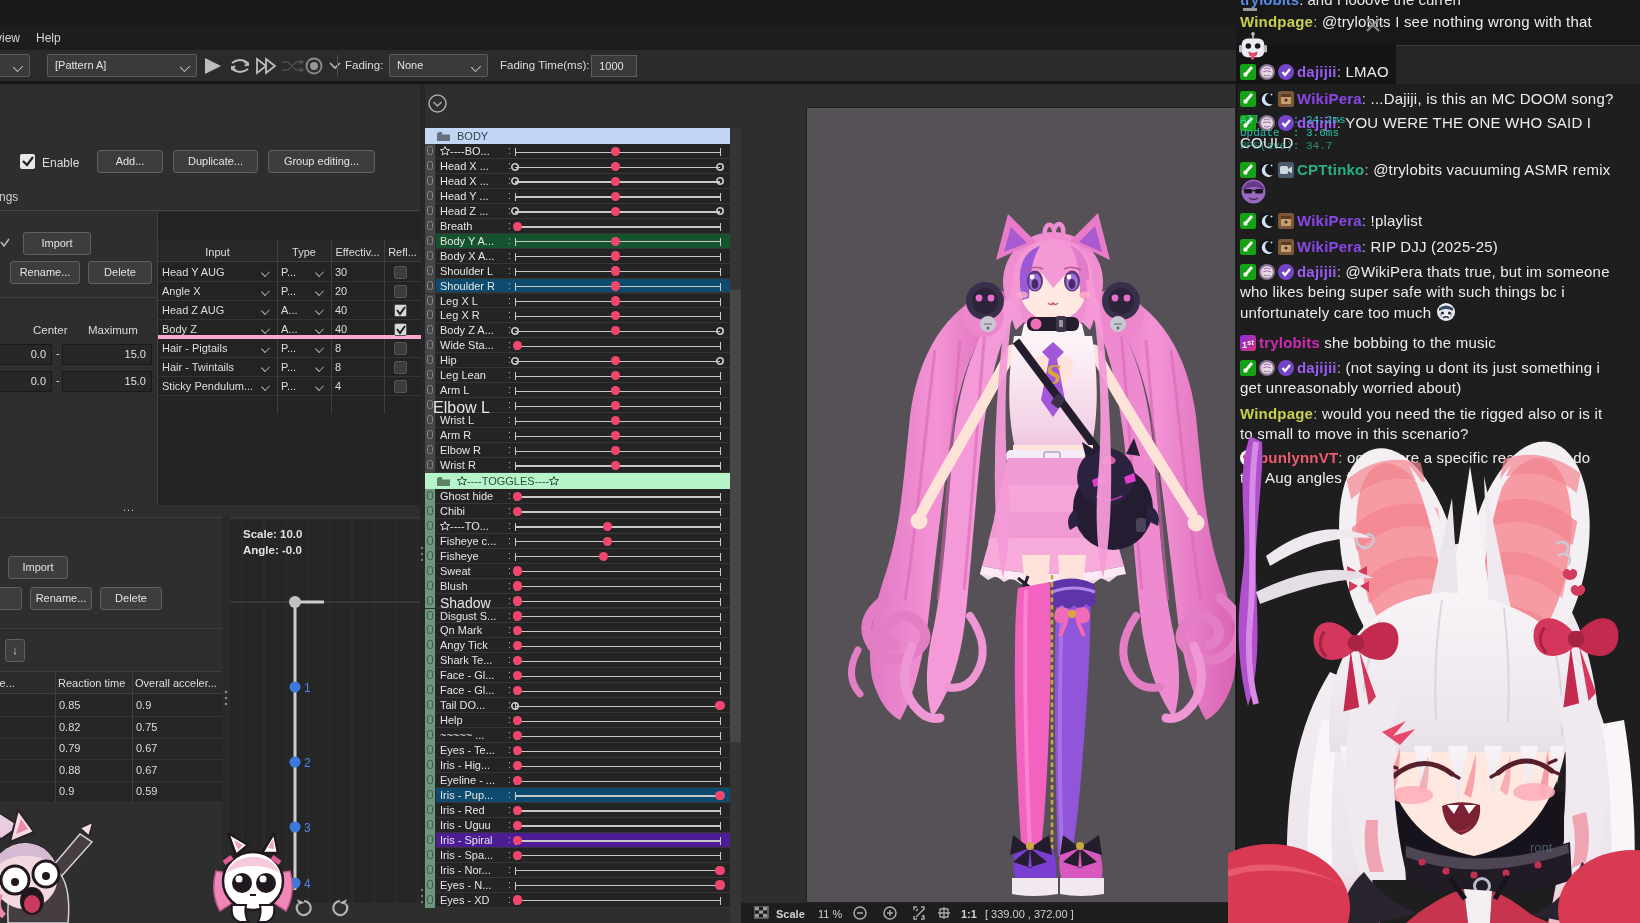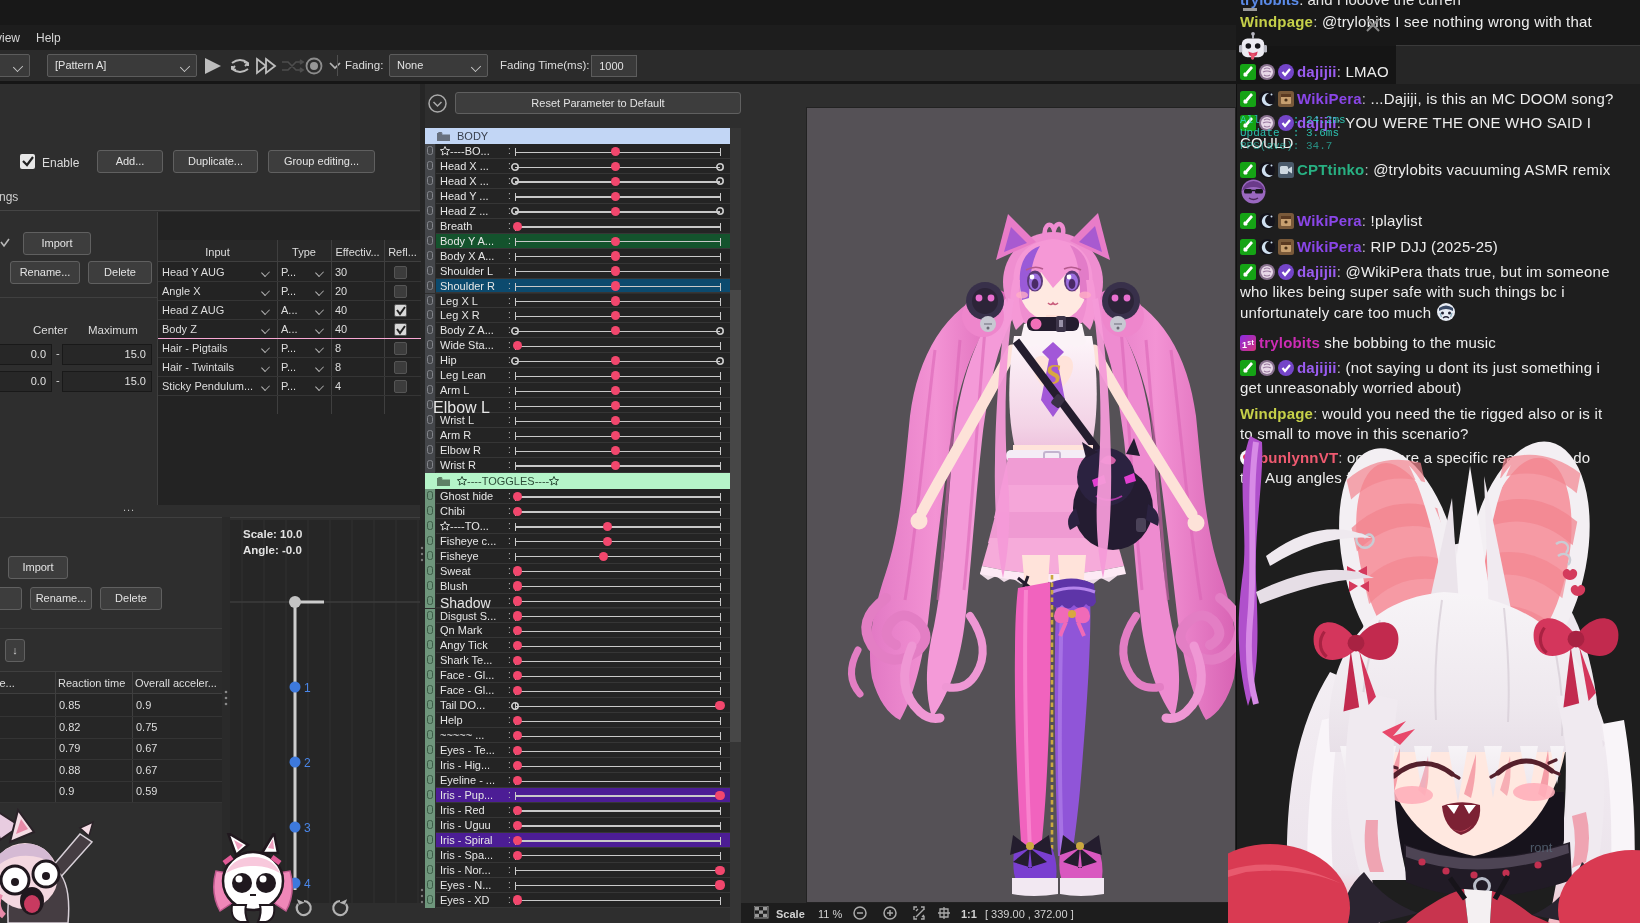--- a/index.html
+++ b/index.html
@@ -101,21 +101,21 @@
         <div class="tcell" style="left:4px;top:3px;width:96px;font-size:11px">Head Z AUG</div>
         <div class="dd abs" style="left:104px;top:6px;width:8px;height:8px"></div>
         <div class="tcell" style="left:123px;top:3px">A...</div>
         <div class="dd abs" style="left:158px;top:6px;width:8px;height:8px"></div>
         <div class="tcell" style="left:177px;top:3px">40</div>
         <div class="abs" style="left:236px;top:3px;width:13px;height:13px;background:#d9d9d9;border:1px solid #555;border-radius:2px"></div>
         <svg class="abs" style="left:236px;top:3px" width="13" height="13">
           <path d="M3,6 l3,4 l5,-7" stroke="#222" stroke-width="2" fill="none"></path>
         </svg>
       </div>
-      <div class="abs" style="left:0;top:108px;width:263px;height:19px;border-bottom:1px solid #f9a8d4">
+      <div class="abs" style="left:0;top:108px;width:263px;height:19px;border-bottom:4px solid #f9a8d4">
         <div class="tcell" style="left:4px;top:3px;width:96px;font-size:11px">Body Z</div>
         <div class="dd abs" style="left:104px;top:6px;width:8px;height:8px"></div>
         <div class="tcell" style="left:123px;top:3px">A...</div>
         <div class="dd abs" style="left:158px;top:6px;width:8px;height:8px"></div>
         <div class="tcell" style="left:177px;top:3px">40</div>
         <div class="abs" style="left:236px;top:3px;width:13px;height:13px;background:#d9d9d9;border:1px solid #555;border-radius:2px"></div>
         <svg class="abs" style="left:236px;top:3px" width="13" height="13">
           <path d="M3,6 l3,4 l5,-7" stroke="#222" stroke-width="2" fill="none"></path>
         </svg>
       </div>
@@ -209,21 +209,20 @@
 <path d="M8,6 a7,7 0 1,0 6,-3" stroke="#b3b3b3" stroke-width="2.2" fill="none"></path>
       <path d="M8,1 l0,6 l6,0" fill="#b3b3b3" stroke="none" transform="rotate(-20 8 4)"></path>
 <path d="M56,6 a7,7 0 1,1 -6,-3" stroke="#b3b3b3" stroke-width="2.2" fill="none"></path>
       <path d="M56,1 l0,6 l-6,0" fill="#b3b3b3" transform="rotate(20 56 4)"></path>
 </svg>
     <div class="abs" style="left:425px;top:84px;width:316px;height:819px;background:#2e2e2e">
       <svg class="abs" style="left:3px;top:10px" width="19" height="19">
         <circle cx="9.5" cy="9.5" r="8.5" fill="none" stroke="#aaa" stroke-width="1.5"></circle>
         <path d="M5.5,8 l4,4 l4,-4" stroke="#aaa" stroke-width="1.5" fill="none"></path>
       </svg>
-      <div class="btn" style="left:30px;top:8px;width:286px;height:22px;line-height:20px">Reset Parameter to Default</div>
       <div class="abs" style="left:0;top:44.0px;width:305px;height:16px;background:#c2d6f5">
         <svg class="abs" style="left:12px;top:3px" width="13" height="11" viewBox="0 0 13 11">
           <path d="M0,2 L4,2 L5.5,3.5 L13,3.5 L13,10 L0,10 Z M1,1 L4.5,1 L6,2.5 L2,2.5 Z" fill="#67707e"></path>
         </svg>
         <div class="abs" style="left:32px;top:2px;font-size:11px;color:#39404d;white-space:nowrap">BODY</div>
       </div>
       <div class="abs" style="left:0;top:60.0px;width:305px;height:14.95px;background:#242424;border-bottom:1px solid #363636">
         <div class="abs" style="left:0;top:0;width:11px;height:14.95px;background:#44464a;border-right:1px solid #2c2c2c"></div>
         <div class="abs" style="left:2px;top:2px;width:6px;height:9px;border:1px solid #84868c;border-radius:2.5px"></div>
         <div class="abs" style="left:15px;top:1px;font-size:11px;color:#e6e6e6;white-space:nowrap;width:68px;overflow:hidden"><svg width="10" height="10" viewBox="0 0 10 10" style="vertical-align:-1px">
@@ -673,21 +672,21 @@
       <div class="abs" style="left:0;top:689.0px;width:305px;height:14.95px;background:#242424;border-bottom:1px solid #363636">
         <div class="abs" style="left:0;top:0;width:11px;height:14.95px;background:#6f977d;border-right:1px solid #2c2c2c"></div>
         <div class="abs" style="left:2px;top:2px;width:6px;height:9px;border:1px solid #3c5c47;border-radius:2.5px"></div>
         <div class="abs" style="left:15px;top:1px;font-size:11px;color:#e6e6e6;white-space:nowrap;width:68px;overflow:hidden">Eyeline - ...</div>
         <div class="abs" style="left:83px;top:1px;font-size:10px;color:#b5b5b5">:</div>
         <div class="abs" style="left:90px;top:7.5px;width:205px;height:1.3px;background:#c9c9c9"></div>
         <div class="abs" style="left:90px;top:4.0px;width:1.4px;height:8px;background:#c9c9c9"></div>
         <div class="abs" style="left:295px;top:4.0px;width:1.4px;height:8px;background:#c9c9c9"></div>
         <div class="abs" style="left:87.9px;top:2.9px;width:9.2px;height:9.2px;border-radius:50%;background:#f2476d"></div>
       </div>
-      <div class="abs" style="left:0;top:703.9px;width:305px;height:14.95px;background:#4c1d95;border-bottom:1px solid #363636">
+      <div class="abs" style="left:0;top:703.9px;width:305px;height:14.95px;background:#0c4a6e;border-bottom:1px solid #363636">
         <div class="abs" style="left:0;top:0;width:11px;height:14.95px;background:#6f977d;border-right:1px solid #2c2c2c"></div>
         <div class="abs" style="left:2px;top:2px;width:6px;height:9px;border:1px solid #3c5c47;border-radius:2.5px"></div>
         <div class="abs" style="left:15px;top:1px;font-size:11px;color:#e6e6e6;white-space:nowrap;width:68px;overflow:hidden">Iris - Pup...</div>
         <div class="abs" style="left:83px;top:1px;font-size:10px;color:#b5b5b5">:</div>
         <div class="abs" style="left:90px;top:7.5px;width:205px;height:1.3px;background:#c9c9c9"></div>
         <div class="abs" style="left:90px;top:4.0px;width:1.4px;height:8px;background:#c9c9c9"></div>
         <div class="abs" style="left:295px;top:4.0px;width:1.4px;height:8px;background:#c9c9c9"></div>
         <div class="abs" style="left:290.4px;top:2.9px;width:9.2px;height:9.2px;border-radius:50%;background:#f2476d"></div>
       </div>
       <div class="abs" style="left:0;top:718.9px;width:305px;height:14.95px;background:#242424;border-bottom:1px solid #363636">

